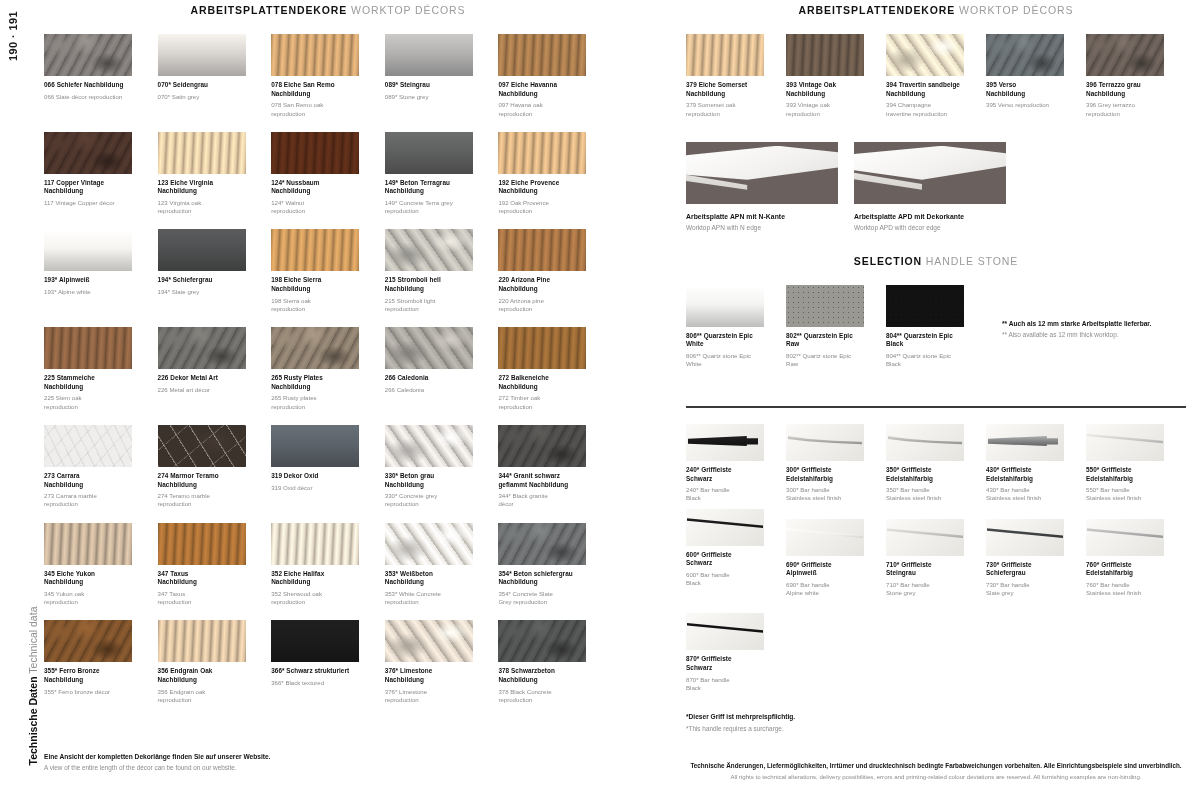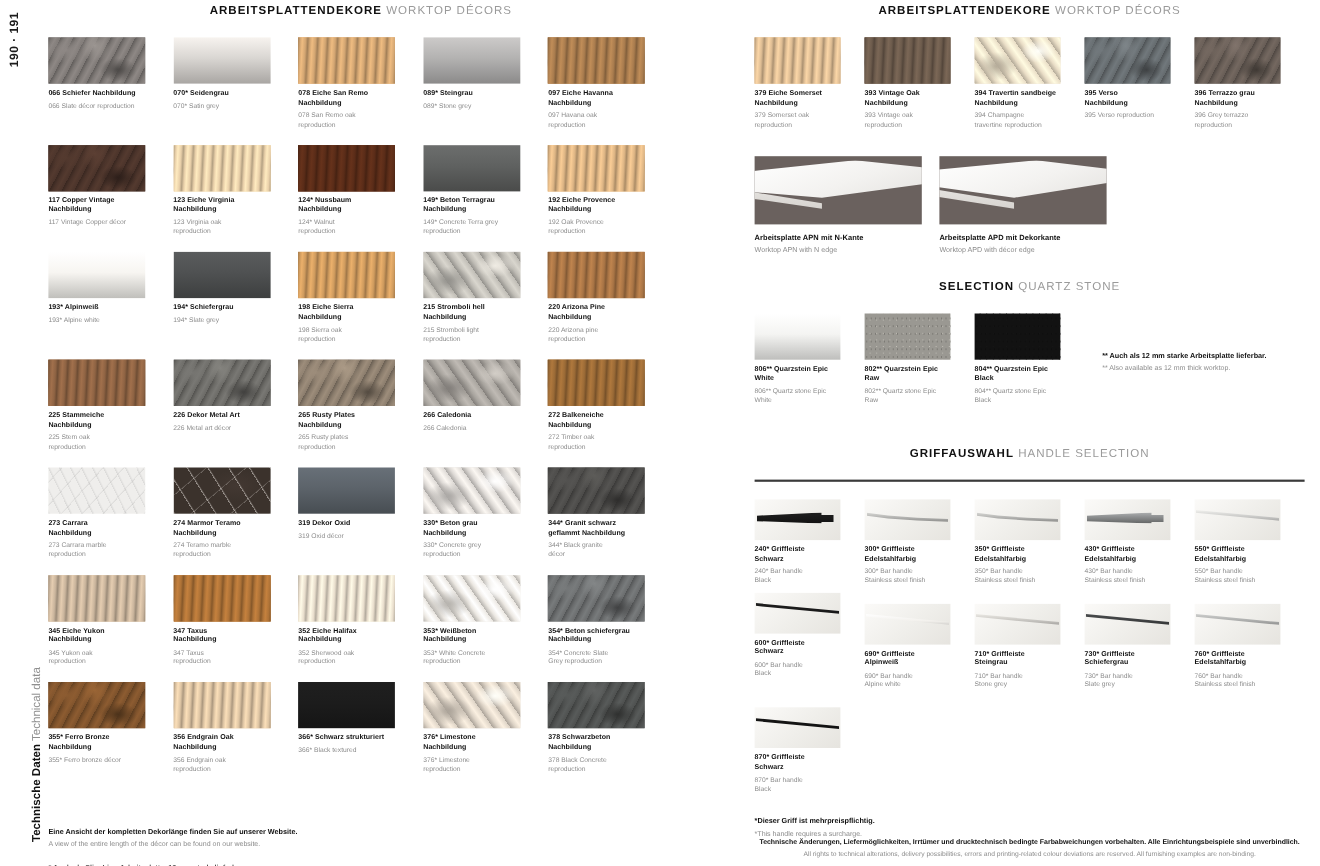--- a/index.html
+++ b/index.html
@@ -333,21 +333,21 @@
           <div style="position: absolute; left: -6px; top: 26px; width: 168px; height: 22px; background: linear-gradient(rgb(231, 229, 226) 0%, rgb(215, 212, 208) 100%); clip-path: polygon(0% 18%, 44% 74%, 44% 100%, 0% 48%);"></div>
         </div>
         <div class="name" style="font-size: 6.8px; margin-top: 8px;">Arbeitsplatte APD mit Dekorkante</div>
         <div class="name-en" style="font-size: 6.5px;">Worktop APD with décor edge</div>
       </div>
     </div>
 
   <div style="margin-top:22px">
     <div class="sec-title">
       <b>SELECTION</b>
-      <span>QUARTZ STONE</span>
+      <span>HANDLE STONE</span>
     </div>
     <div style="position:relative;margin-top:18px">
       <div class="grid" id="quartz-grid">
           <div class="cell-r">
             <div class="swatch-r" style="background: linear-gradient(rgb(255, 255, 255) 0%, rgb(244, 244, 242) 45%, rgb(190, 190, 188) 100%);"></div>
             <div class="name">806** Quarzstein Epic White</div>
             <div class="name-en">806** Quartz stone Epic White</div>
           </div>
           <div class="cell-r">
             <div class="swatch-r" style="background: radial-gradient(rgb(95, 94, 90) 12%, transparent 13%) 0px 0px / 5px 5px, radial-gradient(rgb(194, 191, 183) 12%, transparent 13%) 2px 3px / 6px 6px, radial-gradient(rgb(120, 118, 113) 10%, transparent 11%) 4px 1px / 4px 7px, rgb(154, 152, 146);"></div>
@@ -361,24 +361,20 @@
           </div>
         </div>
       <div class="qz-note">
         <div class="note-de">** Auch als 12 mm starke Arbeitsplatte lieferbar.</div>
         <div class="note-en">** Also available as 12 mm thick worktop.</div>
       </div>
     </div>
   </div>
 
   <div style="margin-top:38px">
-    <div class="sec-title">
-      <b>GRIFFAUSWAHL</b>
-      <span>HANDLE SELECTION</span>
-    </div>
     <div style="margin-top:18px">
       <div class="rule"></div>
     </div>
     <div class="grid" id="handle-grid" style="margin-top:10px">
         <div class="cell-r" style="margin-top: 6px;">
           <div class="handle-img">
             <div class="hbar" style="left: 2px; top: 12px; width: 70px; height: 10px; background: linear-gradient(rgb(31, 31, 31) 0%, rgb(26, 26, 26) 40%, rgb(18, 18, 18) 100%); clip-path: polygon(0% 28%, 84% 0%, 84% 22%, 100% 22%, 100% 86%, 84% 86%, 84% 100%, 0% 78%);"></div>
           </div>
           <div class="name">240* Griffleiste<br>Schwarz</div>
           <div class="name-en">240* Bar handle<br>Black</div>

